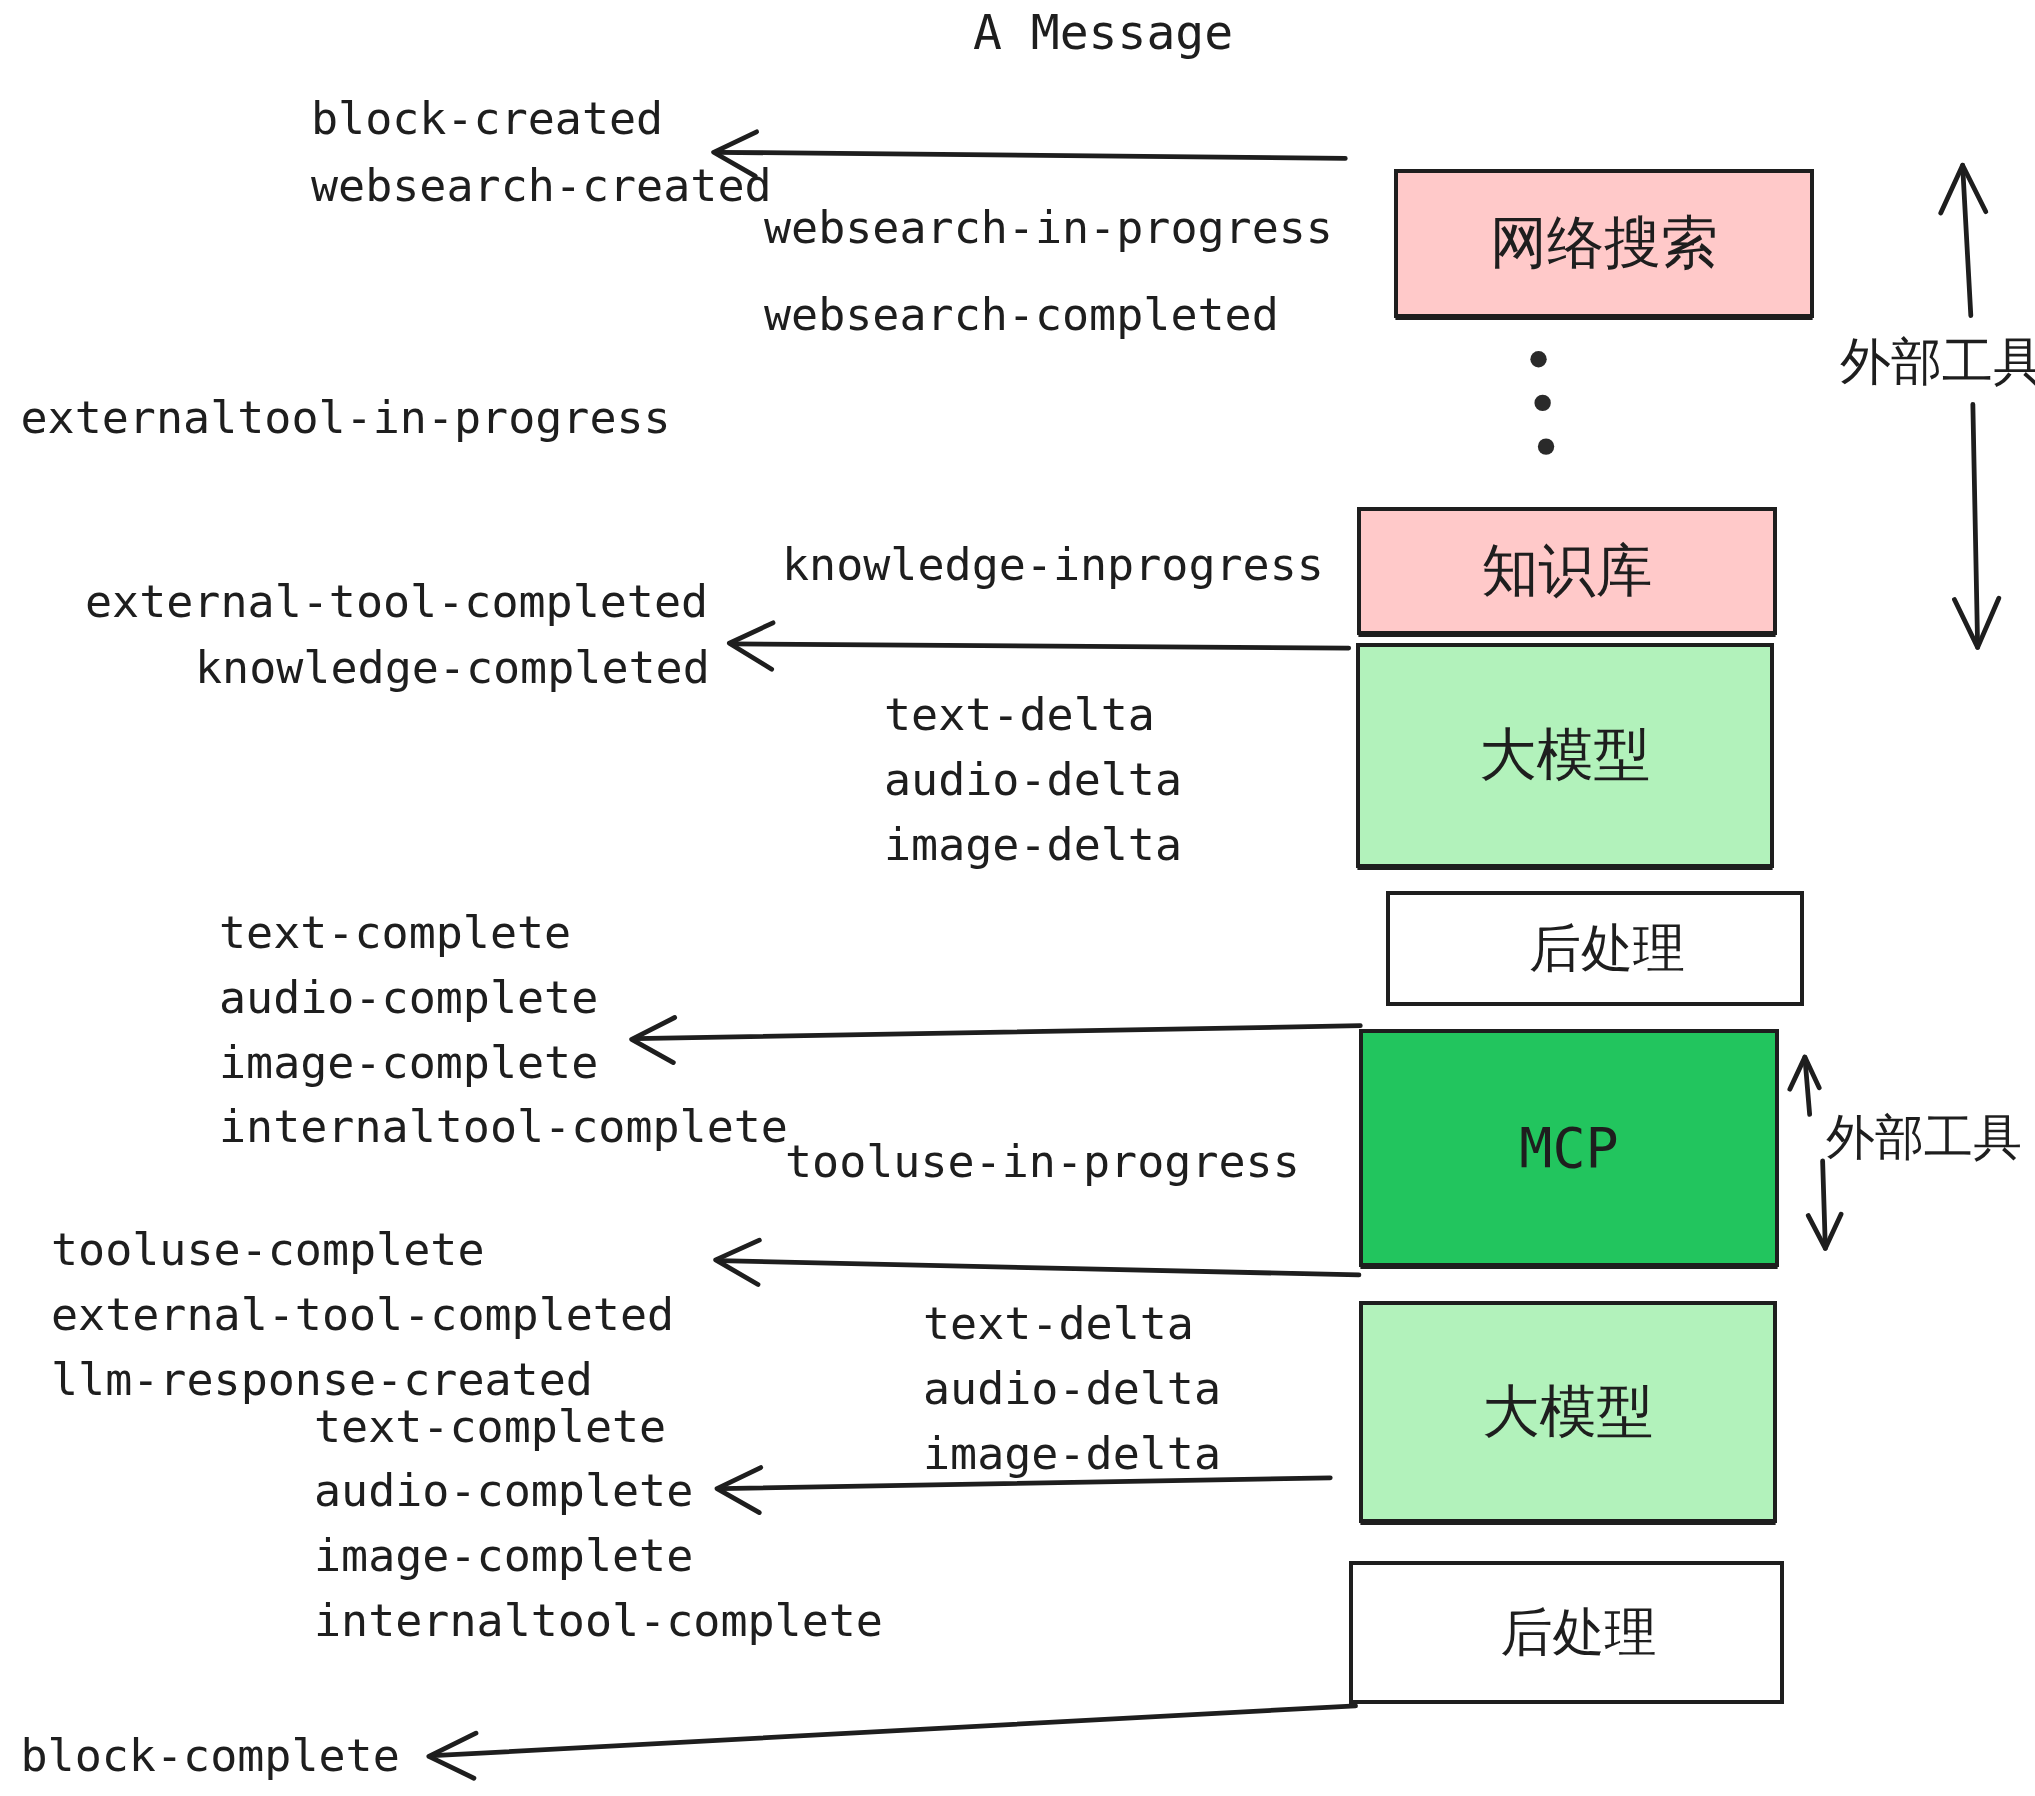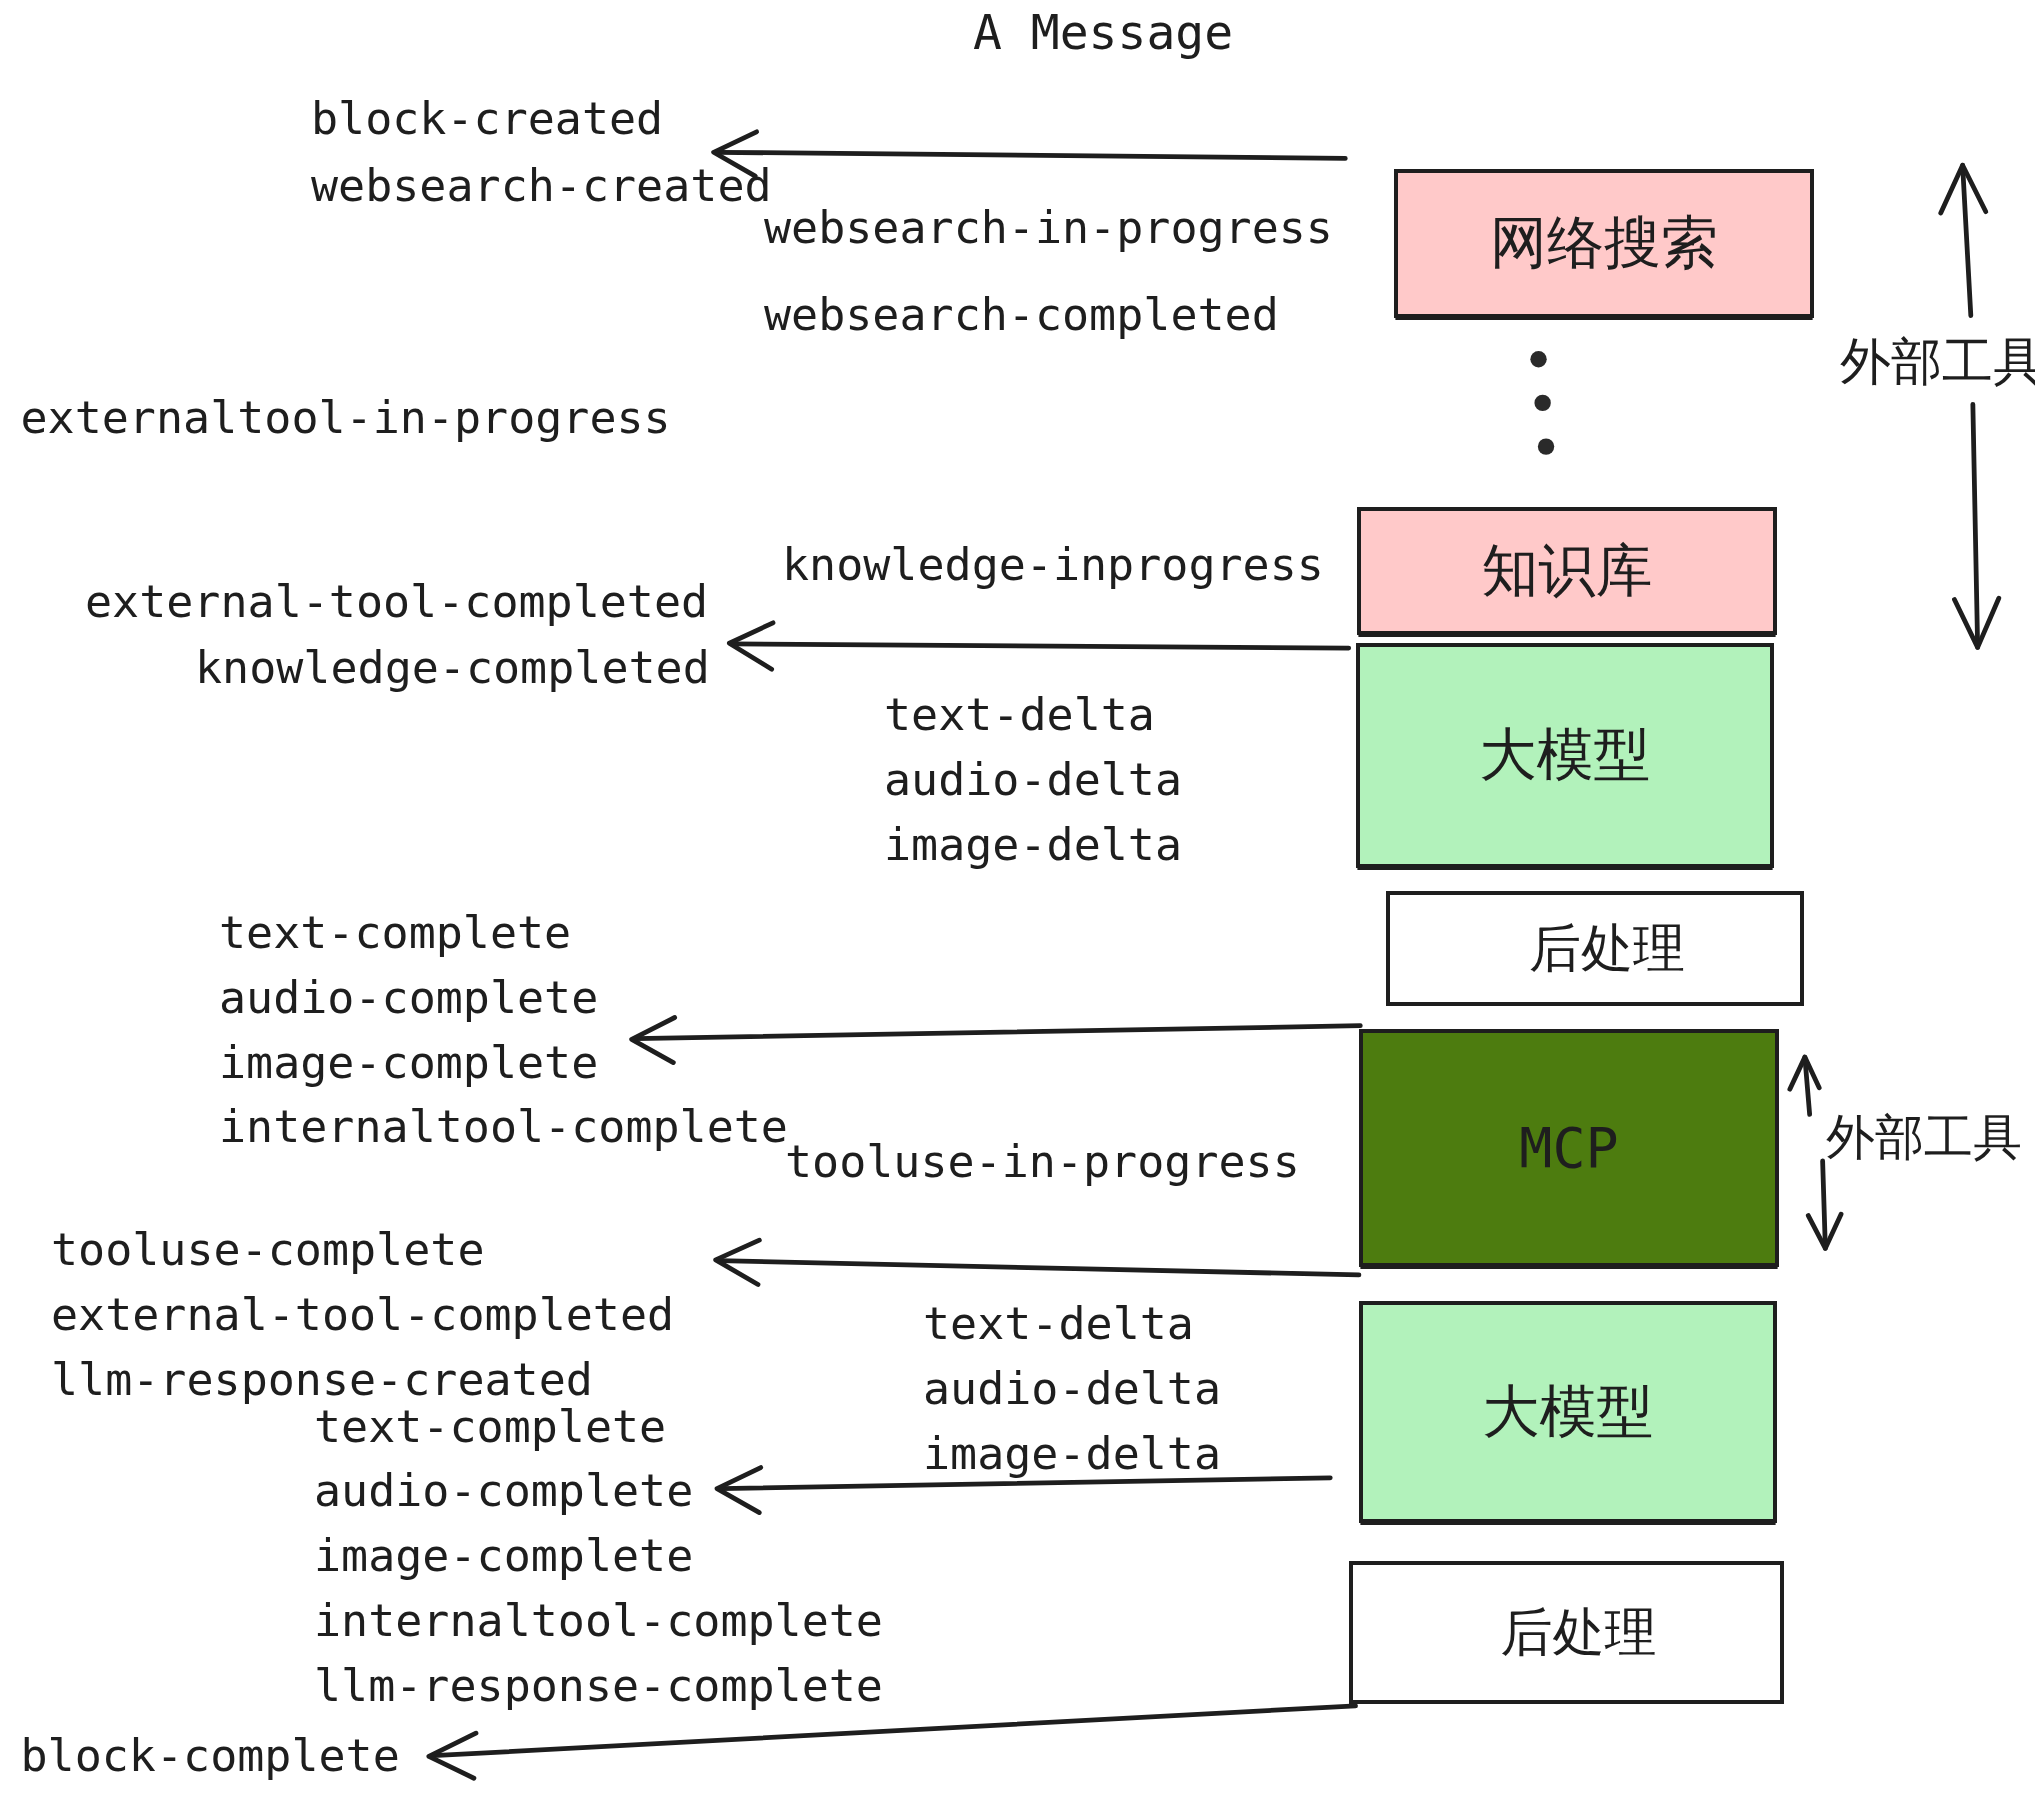--- a/index.html
+++ b/index.html
@@ -82,41 +82,40 @@
   <div class="ev" style="left:51px;top:1357px;">llm-response-created</div>
 
   <div class="ev" style="left:923px;top:1301px;">text-delta</div>
   <div class="ev" style="left:923px;top:1366px;">audio-delta</div>
   <div class="ev" style="left:923px;top:1431px;">image-delta</div>
 
   <div class="ev" style="left:314px;top:1404px;">text-complete</div>
   <div class="ev" style="left:314px;top:1468px;">audio-complete</div>
   <div class="ev" style="left:314px;top:1533px;">image-complete</div>
   <div class="ev" style="left:314px;top:1598px;">internaltool-complete</div>
-  <div class="ev" style="left:314px;top:1663px;">llm-response-complete</div>
 
   <div class="ev" style="left:20.5px;top:1733px;">block-complete</div>
 
   <div class="box" style="left:1349px;top:169px;width:420px;height:149px;background:#ffc9c9;margin-left:45px;">
     <span>网络搜索</span>
   </div>
 
   <div class="box" style="left:1349px;top:507px;width:420px;height:128px;background:#ffc9c9;margin-left:8px;">
     <span>知识库</span>
   </div>
 
   <div class="box" style="left:1356px;top:643px;width:418px;height:225px;background:#b2f2bb;">
     <span>大模型</span>
   </div>
 
   <div class="box plain" style="left:1386px;top:891px;width:418px;height:115px;background:#ffffff;font-size:52px;">
     <span>后处理</span>
   </div>
 
-  <div class="box" style="left:1359px;top:1029px;width:420px;height:238px;background:#4d7c0f;">
+  <div class="box" style="left:1359px;top:1029px;width:420px;height:238px;background:#22c55e;">
     <span class="mono-label">MCP</span>
   </div>
 
   <div class="box" style="left:1359px;top:1301px;width:418px;height:222px;background:#b2f2bb;">
     <span>大模型</span>
   </div>
 
   <div class="box plain" style="left:1349px;top:1561px;width:435px;height:143px;background:#ffffff;font-size:52px;">
     <span>后处理</span>
   </div>

